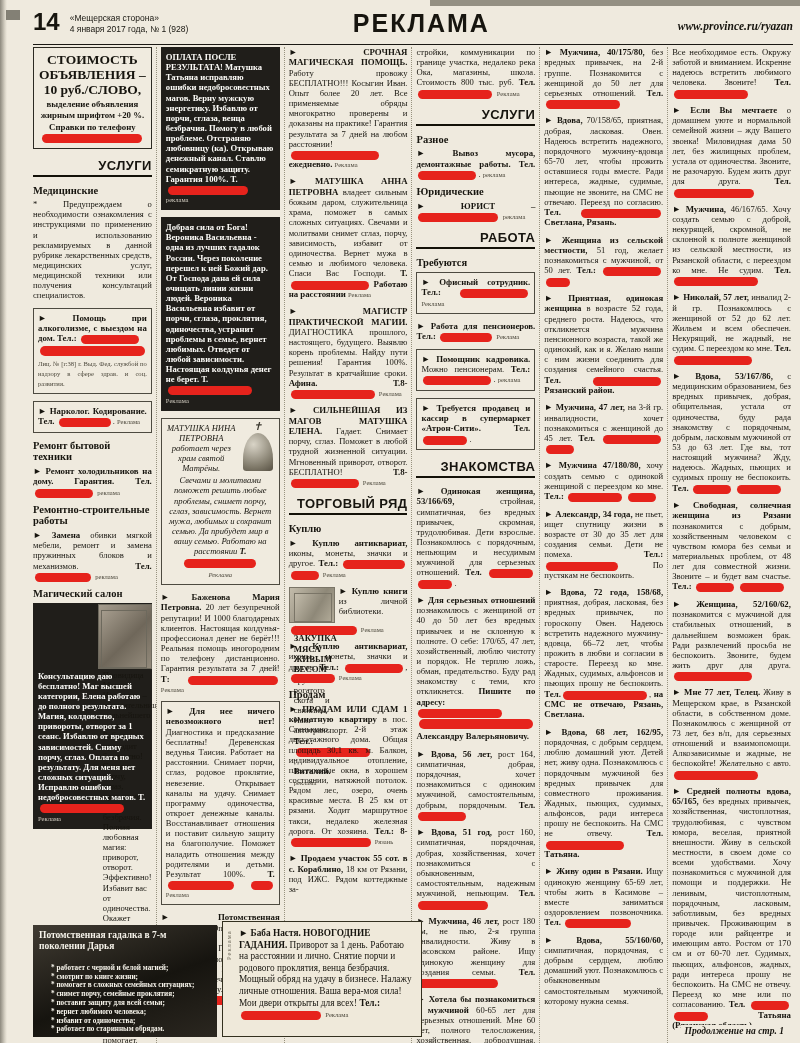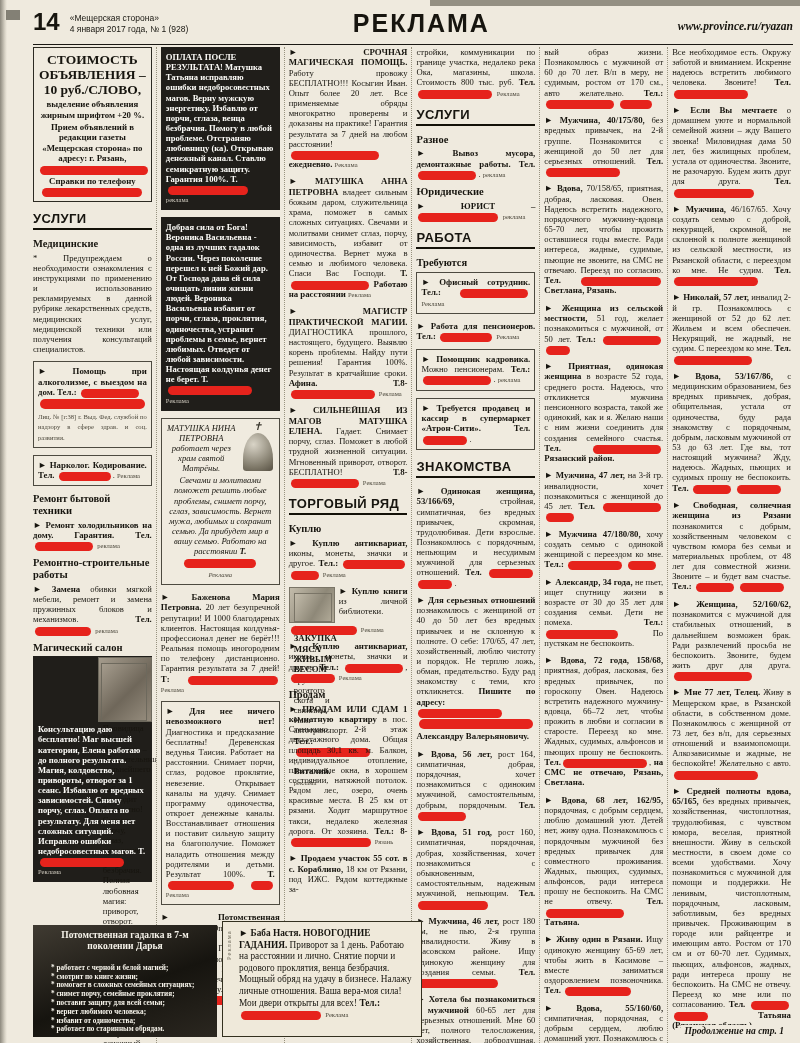--- a/index.html
+++ b/index.html
@@ -23,21 +23,21 @@
   .hdr .title{font-family:"Liberation Sans",sans-serif;font-weight:bold;font-size:25px;
     letter-spacing:2px;flex:1;text-align:center;line-height:1;padding-top:1px;}
   .hdr .site{font-size:11.5px;font-weight:bold;font-style:italic;padding-top:10px;width:170px;text-align:right;}
 
   
   .content{position:absolute;left:33px;top:47px;width:762px;height:996px;display:flex;overflow:hidden;}
   .col{flex:1 1 0;padding:0 4px;border-left:1px dotted #97927f;overflow:hidden;}
   .col:first-child{border-left:none;padding-left:0;}
 
   .sec{font-family:"Liberation Sans",sans-serif;font-weight:bold;font-size:13px;
-    letter-spacing:.4px;border-bottom:2.5px solid #131108;padding:2px 0 2px;margin:7px 0 8px;}
+    letter-spacing:.4px;border-bottom:2.5px solid #131108;padding:2px 0 2px;margin:7px 0 8px;text-align:right;}
   .sub{font-weight:bold;font-size:10.5px;line-height:1.1;margin:2px 0 3px;}
 
   .ad{font-size:8.6px;line-height:1.18;margin:0 0 7px;text-align:justify;}
   .ad p{margin:0 0 2px;}
   .ad b{font-size:8.8px;}
   .boxed{border:1px solid #4d4a40;padding:4px 4px 3px;background:#f0ebdf;}
   .dark{background:#201e1a;color:#fdfcf8;padding:5px 5px 4px;font-weight:bold;text-align:left;}
   .price{text-align:center;border:1.5px solid #2c2a22;}
   .price .big{display:block;font-weight:bold;font-size:13.5px;line-height:1.12;margin-bottom:2px;}
   .fine{font-size:6.6px;color:#4c483c;font-weight:normal;}
@@ -55,21 +55,21 @@
   .dome .bulb{position:absolute;left:2px;top:10px;width:30px;height:38px;
     border-radius:50% 50% 12% 12%/68% 68% 8% 8%;
     background:radial-gradient(circle at 35% 30%,#d9d4c7,#7e7868 70%,#565043);}
   .dome .cross{position:absolute;left:0;top:-3px;width:34px;text-align:center;font-size:11px;color:#3c3a30;}
   .church-text{text-align:center;font-style:italic;}
 
   
   .bbox-left{position:absolute;left:33px;top:925px;width:184px;height:112px;
     background:linear-gradient(160deg,#403b32,#16140f 55%,#2b2720);color:#f6f3ea;
     padding:5px 6px;box-sizing:border-box;font-size:7.2px;line-height:1.22;}
-  .bbox-left .bl-title{font-weight:bold;font-size:9.5px;text-align:center;line-height:1.15;margin-bottom:2px;}
+  .bbox-left .bl-title{font-weight:bold;font-size:9.5px;text-align:left;line-height:1.15;margin-bottom:2px;}
   .bbox-left ul{margin:12px;padding:0;list-style:none;font-weight:bold;}
   .bbox-left li:before{content:"* ";}
   .bbox-center{position:absolute;left:222px;top:921px;width:200px;height:116px;
     background:#efe9da;border:1.5px solid #33301f;box-sizing:border-box;
     padding:6px 7px 4px 16px;font-size:9.3px;line-height:1.25;}
   .bbox-center .vert{position:absolute;left:2px;top:38px;font-size:6.5px;color:#6b6657;
     transform:rotate(-90deg);transform-origin:left top;letter-spacing:1px;}
   .cont-line{position:absolute;right:12px;bottom:6px;font-size:9.5px;font-weight:bold;font-style:italic;
     background:#efeade;padding:1px 4px;}
 </style>
@@ -90,21 +90,20 @@
   <div class="site">www.province.ru/ryazan</div>
 </header>
 
 <main class="content" id="columns">
     <div class="col">
       <div class="ad boxed price">
         <p>
           <span class="big">СТОИМОСТЬ ОБЪЯВЛЕНИЯ – 10 руб./СЛОВО,</span>
         </p>
         <p><b>выделение объявления жирным шрифтом +20 %.</b></p>
-        <p><b>Прием объявлений в редакции газеты «Мещерская сторона» по адресу: г. Рязань,</b> <span class="redact" style="width: 108px;"></span></p>
         <p><b>Справки по телефону</b> <span class="redact" style="width: 100px;"></span></p>
       </div>
       <div class="sec">УСЛУГИ</div>
       <div class="sub">Медицинские</div>
       <div class="ad ">
         <p>* Предупреждаем о необходимости ознакомления с инструкциями по применению и использованию рекламируемых в данной рубрике лекарственных средств, медицинских услуг, медицинской техники или получения консультаций специалистов.</p>
       </div>
       <div class="ad boxed">
         <p><b>► Помощь при алкоголизме, с выездом на дом. Тел.:</b> <span class="redact" style="width: 58px;"></span></p>
         <p>
@@ -235,23 +234,20 @@
         <p><b>► Вдова, 51 год,</b> рост 160, симпатичная, порядочная, добрая, хозяйственная, хочет познакомиться с обыкновенным, самостоятельным, надежным мужчиной, непьющим. <b>Тел.</b> <span class="redact" style="width: 70px;"></span></p>
       </div>
       <div class="ad ">
         <p><b>► Мужчина, 46 лет,</b> рост 180 см, не пью, 2-я группа инвалидности. Живу в Сасовском районе. Ищу одинокую женщину для создания семьи. <b>Тел.</b> <span class="redact" style="width: 80px;"></span></p>
       </div>
       <div class="ad ">
         <p><b>► Хотела бы познакомиться с мужчиной</b> 60-65 лет для серьезных отношений. Мне 60 лет, полного телосложения, хозяйственная, добродушная. <b>Тел.</b> <span class="redact" style="width: 44px;"></span> <span class="redact" style="width: 38px;"></span></p>
       </div>
     </div>
     <div class="col">
-      <div class="ad ">
-        <p>вый образ жизни. Познакомлюсь с мужчиной от 60 до 70 лет. В/п в меру, не судимым, ростом от 170 см., авто желательно. <b>Тел.:</b> <span class="redact" style="width: 68px;"></span> <span class="redact" style="width: 32px;"></span></p>
-      </div>
       <div class="ad ">
         <p><b>► Мужчина, 40/175/80,</b> без вредных привычек, на 2-й группе. Познакомится с женщиной до 50 лет для серьезных отношений. <b>Тел.</b> <span class="redact" style="width: 74px;"></span></p>
       </div>
       <div class="ad ">
         <p><b>► Вдова,</b> 70/158/65, приятная, добрая, ласковая. Овен. Надеюсь встретить надежного, порядочного мужчину-вдовца 65-70 лет, чтобы прожить оставшиеся годы вместе. Ради интереса, жадные, судимые, пьющие не звоните, на СМС не отвечаю. Переезд по согласию. <b>Тел.</b> <span class="redact" style="width: 80px;"></span> <b>Светлана, Рязань.</b></p>
       </div>
       <div class="ad ">
         <p><b>► Женщина из сельской местности,</b> 51 год, желает познакомиться с мужчиной, от 50 лет. <b>Тел.:</b> <span class="redact" style="width: 58px;"></span> <span class="redact" style="width: 24px;"></span></p>
       </div>
       <div class="ad ">

